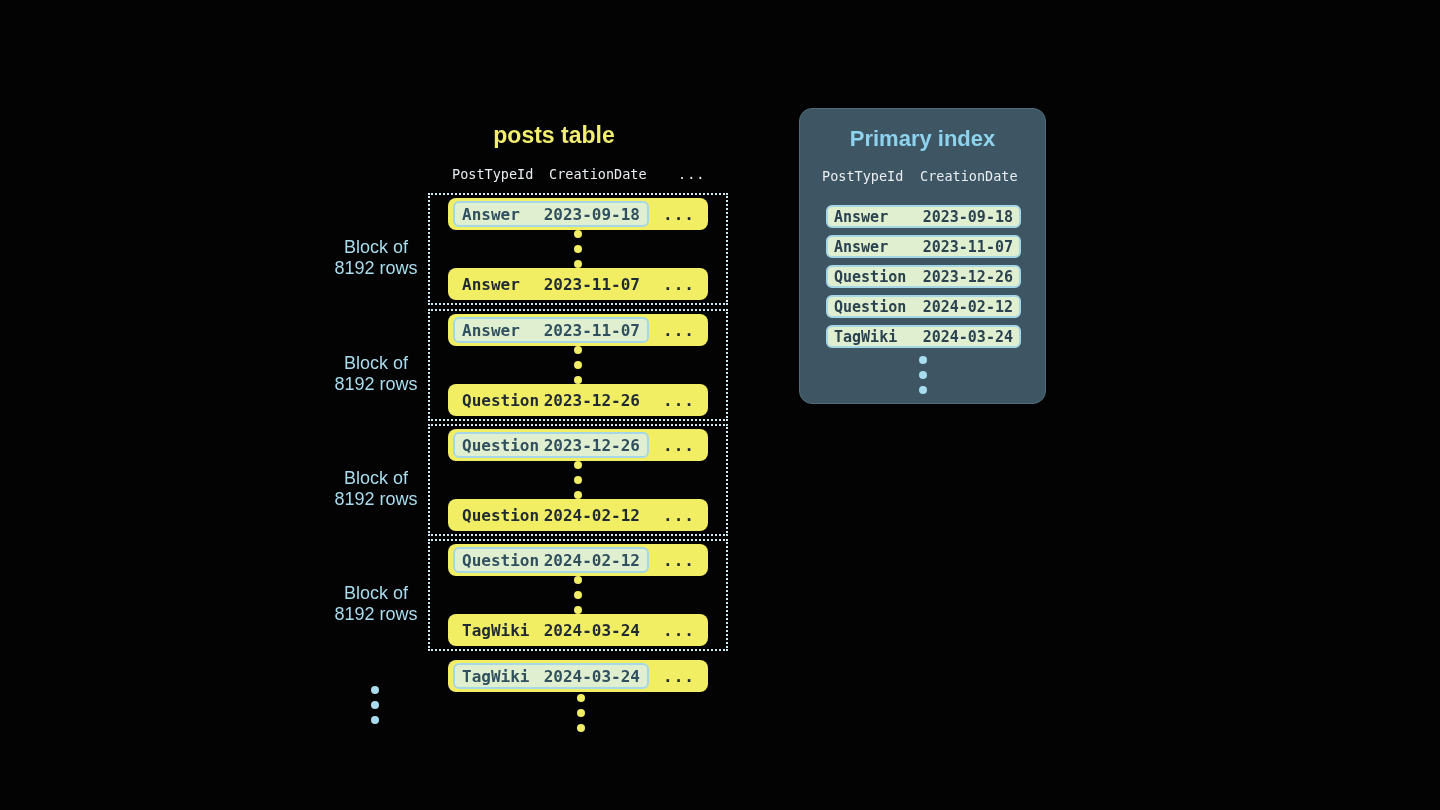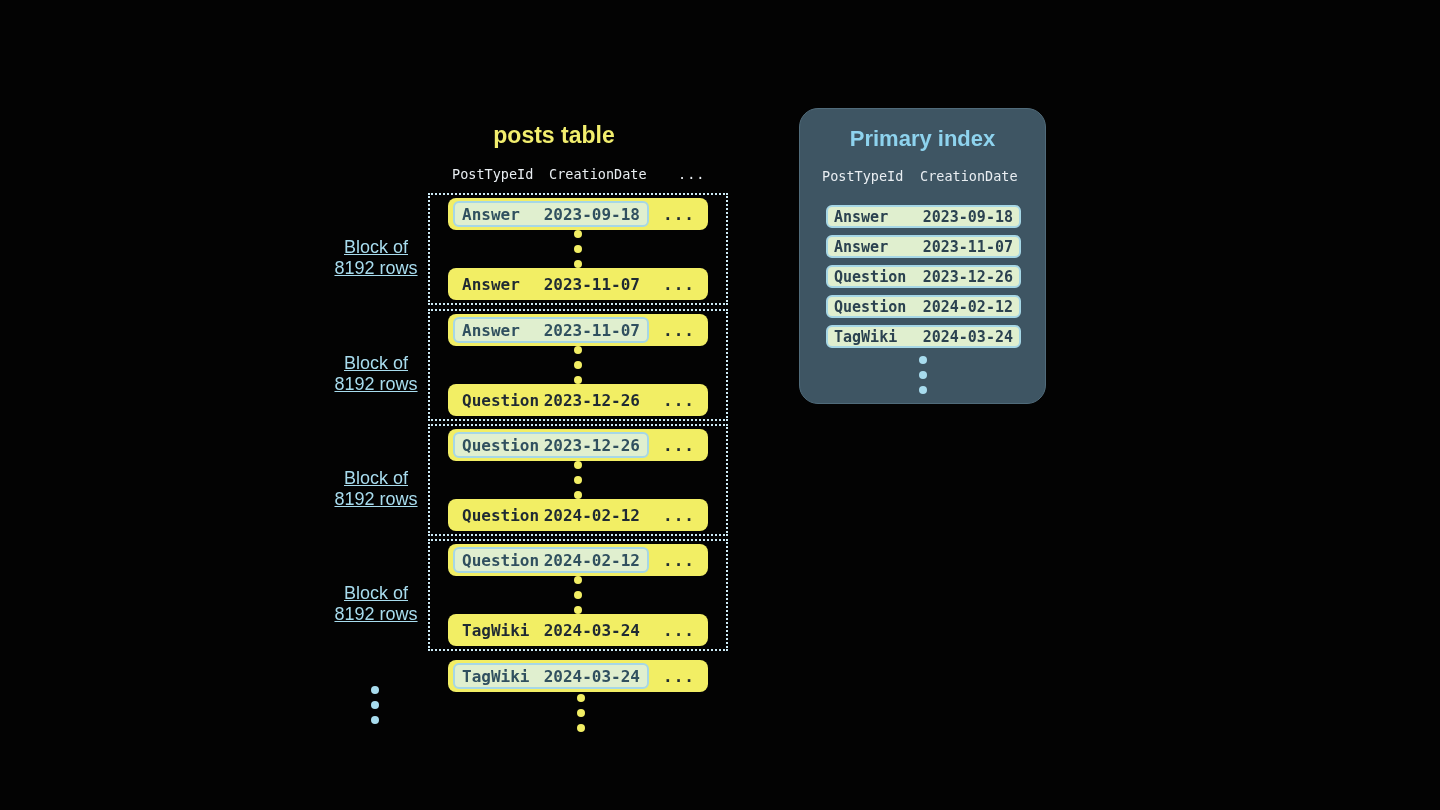--- a/index.html
+++ b/index.html
@@ -69,34 +69,33 @@
   .vdots i { width: 8px; height: 8px; border-radius: 50%; background: #f2ee64; display: block; }
   .vdots.blue i { background: #a8dcee; }
 
   .block-label {
     position: absolute;
     left: 306px; width: 140px;
     text-align: center;
     font: 400 18px "Liberation Sans", sans-serif;
     line-height: 21px;
     color: #a8dcee;
-    text-decoration: underline;
   }
 
   .overflow-row { position: absolute; left: 448px; top: 660px; }
   .table-bottom-dots { position: absolute; left: 577px; top: 694px; }
   .left-bottom-dots  { position: absolute; left: 371px; top: 686px; }
 
   
   .panel {
     position: absolute;
     left: 799px; top: 108px; width: 247px; height: 296px;
     background: #3e5563;
     border: 1px solid #506b7a;
-    border-radius: 19px;
+    border-radius: 13px;
     box-sizing: border-box;
   }
   .panel-title {
     position: absolute; top: 17px; left: 0; width: 100%;
     text-align: center;
     font: 600 22px "Liberation Sans", sans-serif;
     color: #8ed3ee;
   }
   .panel-header {
     position: absolute; top: 59px; left: 0; width: 100%; height: 18px;

